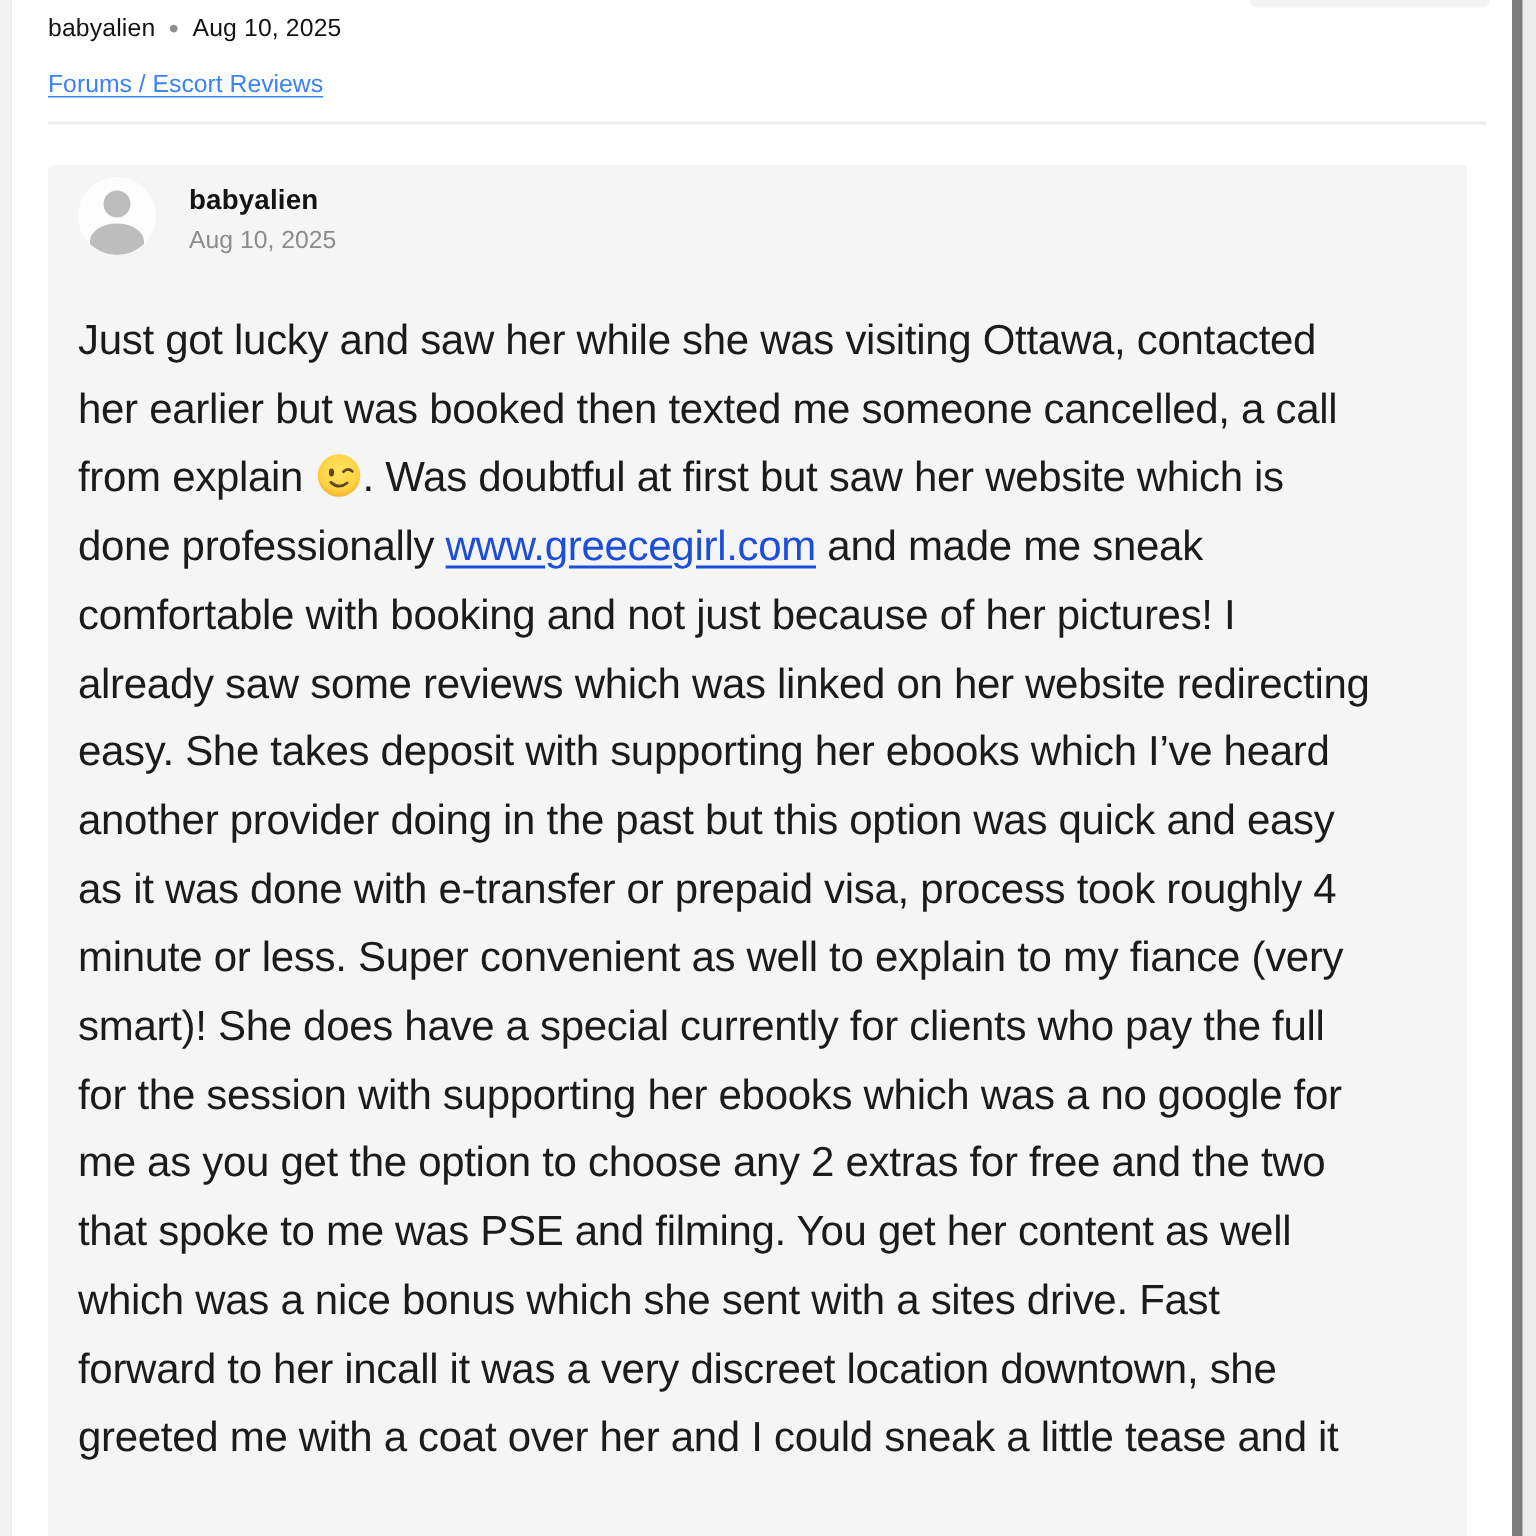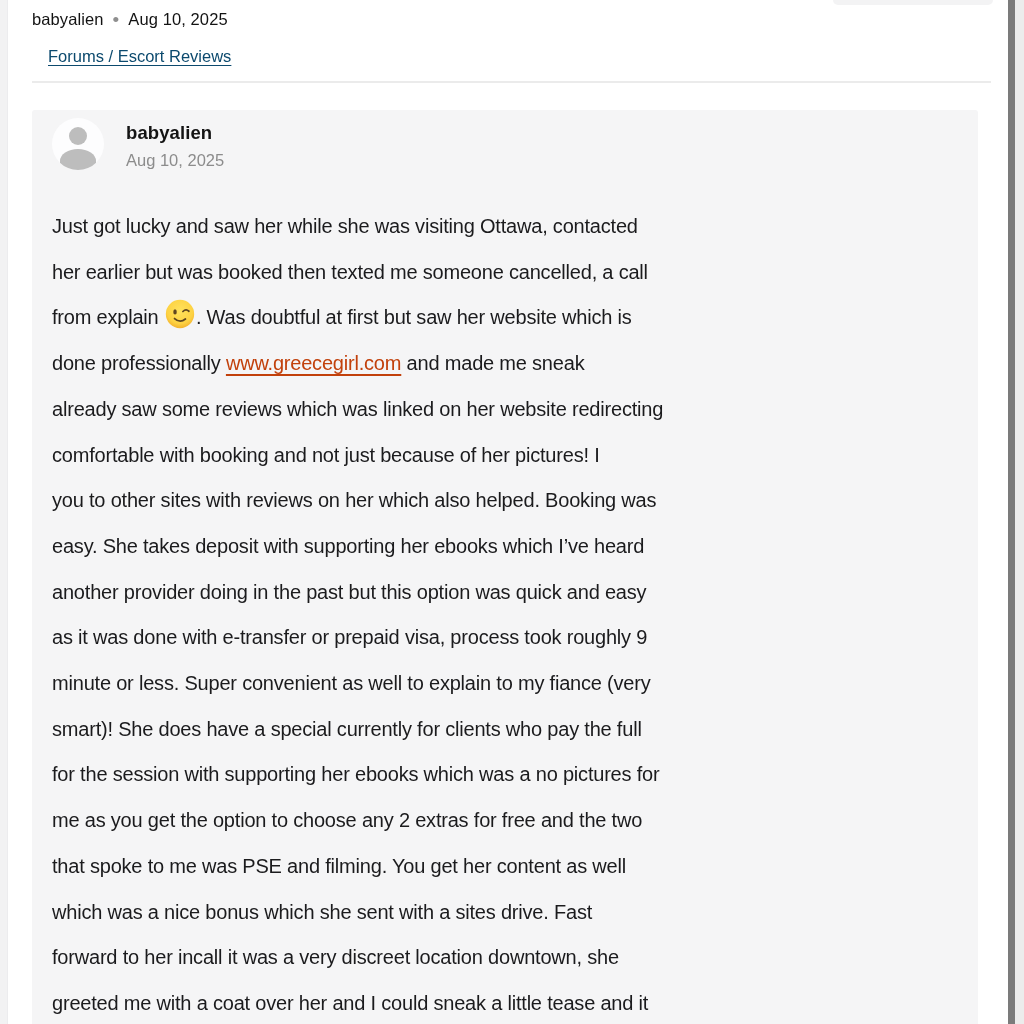--- a/index.html
+++ b/index.html
@@ -20,22 +20,22 @@
   }
   .thread-header {
     position: absolute; left: 32px; top: 10px;
     font-size: 16.5px; color: #131313; display: flex; align-items: center;
     letter-spacing: 0.1px;
   }
   .thread-header .dot-sep {
     color: #8f8f8f; font-size: 19px; margin: 0 9px; line-height: 16px;
   }
   .breadcrumb {
-    position: absolute; left: 48px; top: 47px;
-    font-size: 16.5px; color: #0c4a6e;
+    position: absolute; left: 32px; top: 47px;
+    font-size: 16.5px; color: #3b82f6;
     text-decoration: underline; text-underline-offset: 3px; cursor: pointer;
   }
   .header-divider {
     position: absolute; left: 32px; top: 81px; width: 959px; height: 2px;
     background: #ebebeb;
   }
   .post-card {
     position: absolute; left: 32px; top: 110px; width: 946px; height: 914px;
     background: #f5f5f6; border-radius: 3px 3px 0 0;
     padding: 8px 20px 0 20px;
@@ -54,25 +54,25 @@
     border-radius: 50% 50% 40% 40%; background: #bdbdbd;
   }
   .post-meta { margin-left: 22px; padding-top: 4px; }
   .post-author {
     font-size: 18.5px; font-weight: bold; color: #141414; cursor: pointer;
     letter-spacing: 0.1px;
   }
   .post-date { font-size: 16.5px; color: #8c8c8c; margin-top: 7px; }
   .post-body { margin-top: 24px; }
   .body-line {
-    font-size: 20px; line-height: 45.7px; color: #1b1b1d;
+    font-size: 28px; line-height: 45.7px; color: #1b1b1d;
     white-space: nowrap; letter-spacing: -0.2px;
   }
   .body-link {
-    color: #c2410c; text-decoration: underline; text-underline-offset: 4px;
+    color: #1d4ed8; text-decoration: underline; text-underline-offset: 4px;
     cursor: pointer;
   }
   .emoji {
     display: inline-block; width: 30px; height: 30px; vertical-align: -5px;
     margin: 0 1px;
   }
   .emoji svg { display: block; }
   .scroll-track {
     position: absolute; left: 1015px; top: 0; width: 9px; height: 1024px;
     background: #ececec;
@@ -119,29 +119,28 @@
                 <stop offset="70%" stop-color="#fdd243"></stop>
                 <stop offset="100%" stop-color="#f2ae2b"></stop>
               </radialGradient>
             </defs>
             <circle cx="18" cy="18" r="17" fill="url(#wg)"></circle>
             <ellipse cx="12" cy="15.5" rx="2.1" ry="3.2" fill="#5f4620"></ellipse>
             <path d="M21.5 15 q3.6 -3.6 7.2 -0.3" stroke="#5f4620" stroke-width="2.1" fill="none" stroke-linecap="round"></path>
             <path d="M11.5 23.5 q6.5 5.8 13 0.5" stroke="#5f4620" stroke-width="2.2" fill="none" stroke-linecap="round"></path>
           </svg></span><span>. Was doubtful at first but saw her website which is</span></div>
       <div class="body-line"><span>done professionally </span><a class="body-link">www.greecegirl.com</a><span> and made me sneak</span></div>
+      <div class="body-line"><span>comfortable with booking and not just because of her pictures! I</span></div>
       <div class="body-line"><span>already saw some reviews which was linked on her website redirecting</span></div>
-      <div class="body-line"><span>comfortable with booking and not just because of her pictures! I</span></div>
-      <div class="body-line"><span>you to other sites with reviews on her which also helped. Booking was</span></div>
       <div class="body-line"><span>easy. She takes deposit with supporting her ebooks which I’ve heard</span></div>
       <div class="body-line"><span>another provider doing in the past but this option was quick and easy</span></div>
-      <div class="body-line"><span>as it was done with e-transfer or prepaid visa, process took roughly 9</span></div>
+      <div class="body-line"><span>as it was done with e-transfer or prepaid visa, process took roughly 4</span></div>
       <div class="body-line"><span>minute or less. Super convenient as well to explain to my fiance (very</span></div>
       <div class="body-line"><span>smart)! She does have a special currently for clients who pay the full</span></div>
-      <div class="body-line"><span>for the session with supporting her ebooks which was a no pictures for</span></div>
+      <div class="body-line"><span>for the session with supporting her ebooks which was a no google for</span></div>
       <div class="body-line"><span>me as you get the option to choose any 2 extras for free and the two</span></div>
       <div class="body-line"><span>that spoke to me was PSE and filming. You get her content as well</span></div>
       <div class="body-line"><span>which was a nice bonus which she sent with a sites drive. Fast</span></div>
       <div class="body-line"><span>forward to her incall it was a very discreet location downtown, she</span></div>
       <div class="body-line"><span>greeted me with a coat over her and I could sneak a little tease and it</span></div>
     </div>
 </div>
 
 <div class="scroll-track"></div>
 <div class="scroll-thumb"></div>

